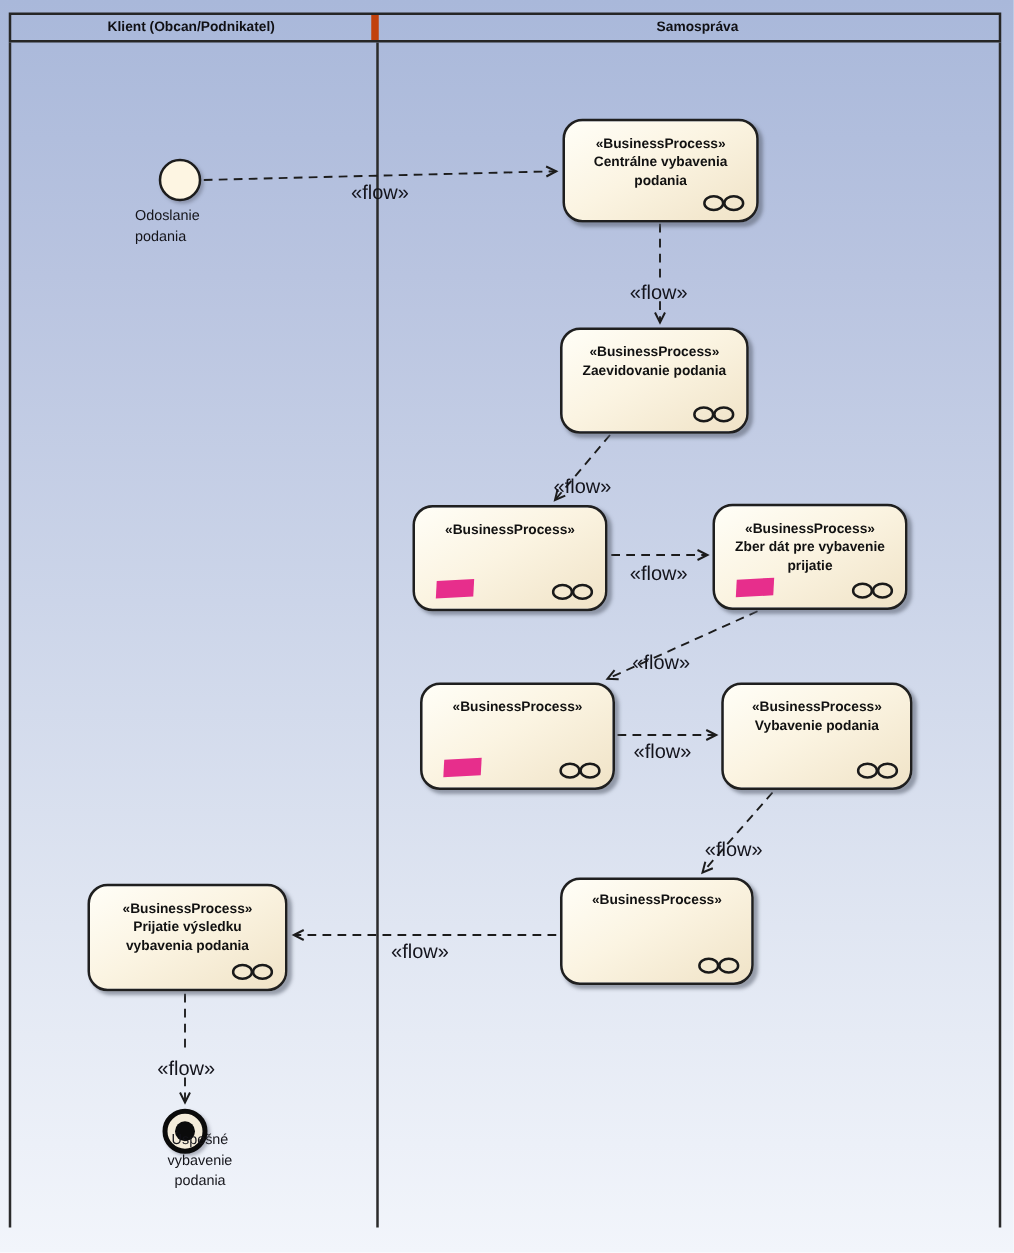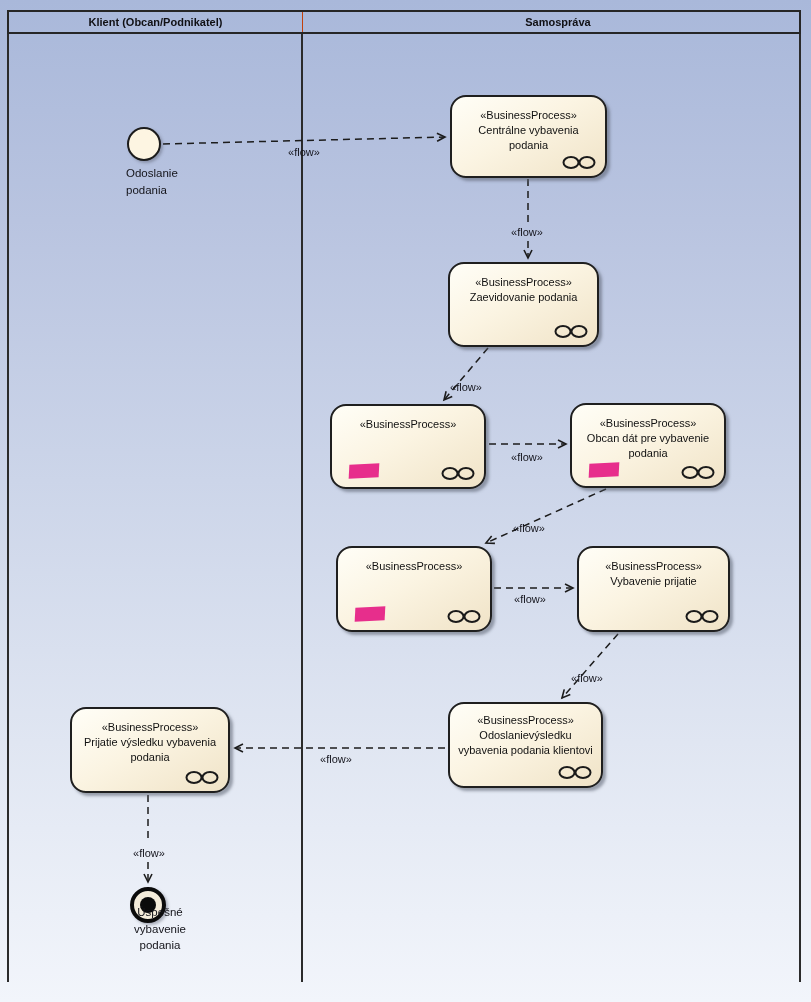--- a/index.html
+++ b/index.html
@@ -12,31 +12,31 @@
 
   
   .pool-header{
     position:absolute;left:7px;top:10px;width:794px;height:24px;
     display:flex;border:2px solid #262626;box-sizing:border-box;z-index:1;
   }
   .pool-header .cell{
     display:flex;align-items:center;justify-content:center;
     font-size:11px;font-weight:bold;color:#101014;box-sizing:border-box;
   }
-  .cell-left{width:294px;border-right:1px solid #c2410c;}
+  .cell-left{width:294px;border-right:6px solid #c2410c;}
   .cell-right{flex:1;margin-left:14px;}
   .lane-line{position:absolute;top:34px;height:948px;width:2px;background:#2b2b2b;z-index:1;}
 
   
   .process{
     position:absolute;box-sizing:border-box;z-index:2;
     border:2px solid #1f1f1f;border-radius:16px;
     background:linear-gradient(150deg,#fffef7 0%,#fbf4e2 45%,#f0e3c7 100%);
     box-shadow:3px 3px 3px rgba(88,94,110,0.55);
-    text-align:center;color:#111;font-size:11px;font-weight:normal;line-height:1.35;
+    text-align:center;color:#111;font-size:11px;font-weight:bold;line-height:1.35;
     padding:11px 8px 0 8px;
   }
   .licon{position:absolute;right:9px;bottom:6px;}
   .marker{position:absolute;left:17px;bottom:9px;width:30px;height:14px;transform:rotate(-3deg) skewX(-6deg);}
 
   
   .start-node{
     position:absolute;left:127px;top:127px;width:34px;height:34px;border-radius:50%;
     background:#fdf5e2;border:2px solid #1c1c1c;box-sizing:border-box;
     box-shadow:2px 2px 3px rgba(88,94,110,0.45);z-index:2;
@@ -49,21 +49,21 @@
   }
   .end-inner{width:16px;height:16px;border-radius:50%;background:#0b0b0b;}
 
   .node-label{
     position:absolute;font-size:11.5px;color:#14141a;line-height:1.45;z-index:3;font-weight:normal;
   }
 
   
   .flow-label{
     position:absolute;transform:translateX(-50%);white-space:nowrap;
-    font-size:11px;color:#14141c;z-index:3;
+    font-size:16px;color:#14141c;z-index:3;
   }
 
   svg.wires{position:absolute;left:0;top:0;z-index:1;pointer-events:none;}
 </style>
 </head>
 <body>
 
 <div class="canvas">
 
   <div class="pool-header">
@@ -97,21 +97,21 @@
   <div class="flow-label" style="left:527px;top:226px">«flow»</div>
   <div class="flow-label" style="left:466px;top:381px">«flow»</div>
   <div class="flow-label" style="left:527px;top:451px">«flow»</div>
   <div class="flow-label" style="left:529px;top:522px">«flow»</div>
   <div class="flow-label" style="left:530px;top:593px">«flow»</div>
   <div class="flow-label" style="left:587px;top:672px">«flow»</div>
   <div class="flow-label" style="left:336px;top:753px">«flow»</div>
   <div class="flow-label" style="left:149px;top:847px">«flow»</div>
 
   <div class="start-node"></div>
-  <div class="node-label" style="left:126px;top:165px;width:72px;text-align:left">Odoslanie podania</div>
+  <div class="node-label" style="left:108px;top:165px;width:72px;text-align:left">Odoslanie podania</div>
 
   <div class="process" style="left:450px;top:95px;width:157px;height:83px">
     <div>«BusinessProcess»</div>
     <div>Centrálne vybavenia podania</div>
     <svg class="licon" width="34" height="15">
       <ellipse cx="9" cy="7.5" rx="7.5" ry="5.5" fill="none" stroke="#1a1a1a" stroke-width="2"></ellipse>
       <ellipse cx="25" cy="7.5" rx="7.5" ry="5.5" fill="none" stroke="#1a1a1a" stroke-width="2"></ellipse>
     </svg>
   </div>
 
@@ -128,49 +128,48 @@
     <div>«BusinessProcess»</div>
     <div class="marker" style="background: rgb(231, 46, 140);"></div>
     <svg class="licon" width="34" height="15">
       <ellipse cx="9" cy="7.5" rx="7.5" ry="5.5" fill="none" stroke="#1a1a1a" stroke-width="2"></ellipse>
       <ellipse cx="25" cy="7.5" rx="7.5" ry="5.5" fill="none" stroke="#1a1a1a" stroke-width="2"></ellipse>
     </svg>
   </div>
 
   <div class="process" style="left:570px;top:403px;width:156px;height:85px">
     <div>«BusinessProcess»</div>
-    <div>Obcan dát pre vybavenie podania</div>
+    <div>Zber dát pre vybavenie prijatie</div>
     <div class="marker" style="background: rgb(231, 46, 140);"></div>
     <svg class="licon" width="34" height="15">
       <ellipse cx="9" cy="7.5" rx="7.5" ry="5.5" fill="none" stroke="#1a1a1a" stroke-width="2"></ellipse>
       <ellipse cx="25" cy="7.5" rx="7.5" ry="5.5" fill="none" stroke="#1a1a1a" stroke-width="2"></ellipse>
     </svg>
   </div>
 
   <div class="process" style="left:336px;top:546px;width:156px;height:86px">
     <div>«BusinessProcess»</div>
     <div class="marker" style="background: rgb(231, 46, 140);"></div>
     <svg class="licon" width="34" height="15">
       <ellipse cx="9" cy="7.5" rx="7.5" ry="5.5" fill="none" stroke="#1a1a1a" stroke-width="2"></ellipse>
       <ellipse cx="25" cy="7.5" rx="7.5" ry="5.5" fill="none" stroke="#1a1a1a" stroke-width="2"></ellipse>
     </svg>
   </div>
 
   <div class="process" style="left:577px;top:546px;width:153px;height:86px">
     <div>«BusinessProcess»</div>
-    <div>Vybavenie prijatie</div>
+    <div>Vybavenie podania</div>
     <svg class="licon" width="34" height="15">
       <ellipse cx="9" cy="7.5" rx="7.5" ry="5.5" fill="none" stroke="#1a1a1a" stroke-width="2"></ellipse>
       <ellipse cx="25" cy="7.5" rx="7.5" ry="5.5" fill="none" stroke="#1a1a1a" stroke-width="2"></ellipse>
     </svg>
   </div>
 
   <div class="process" style="left:448px;top:702px;width:155px;height:86px;padding-top:9px">
     <div>«BusinessProcess»</div>
-    <div>Odoslanievýsledku vybavenia podania klientovi</div>
     <svg class="licon" width="34" height="15">
       <ellipse cx="9" cy="7.5" rx="7.5" ry="5.5" fill="none" stroke="#1a1a1a" stroke-width="2"></ellipse>
       <ellipse cx="25" cy="7.5" rx="7.5" ry="5.5" fill="none" stroke="#1a1a1a" stroke-width="2"></ellipse>
     </svg>
   </div>
 
   <div class="process" style="left:70px;top:707px;width:160px;height:86px">
     <div>«BusinessProcess»</div>
     <div>Prijatie výsledku vybavenia podania</div>
     <svg class="licon" width="34" height="15">

